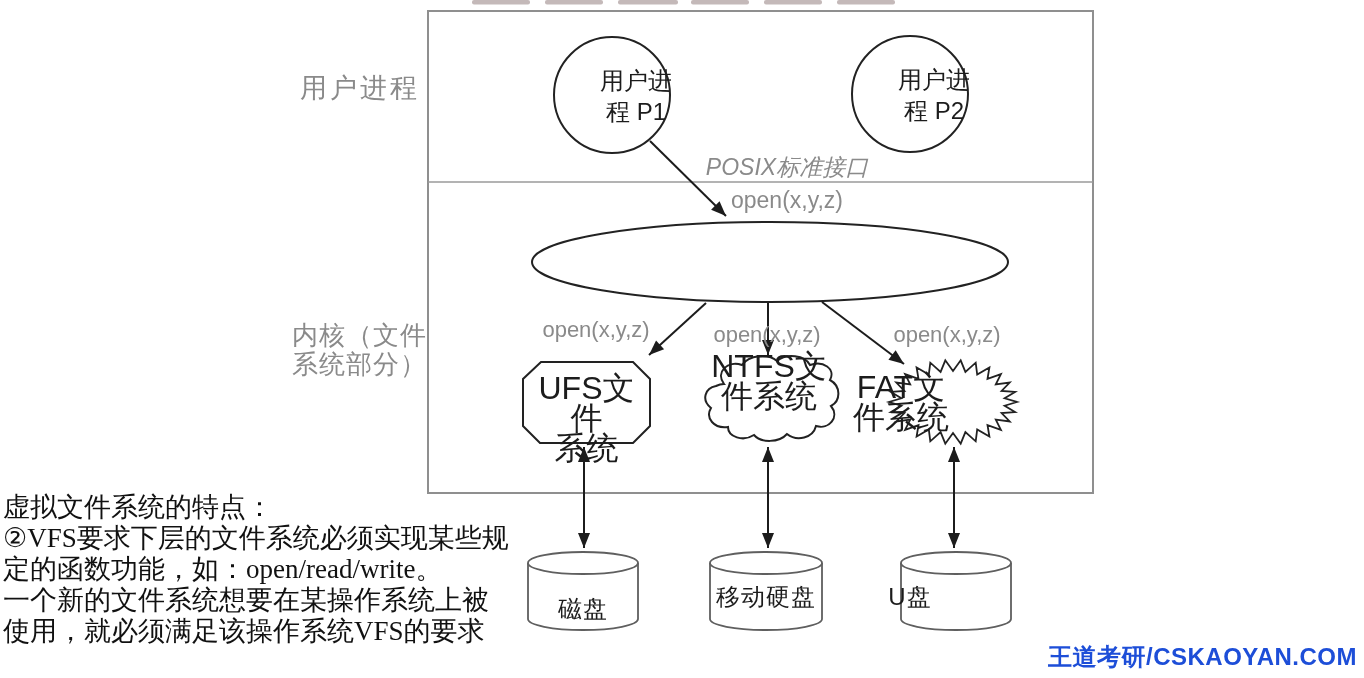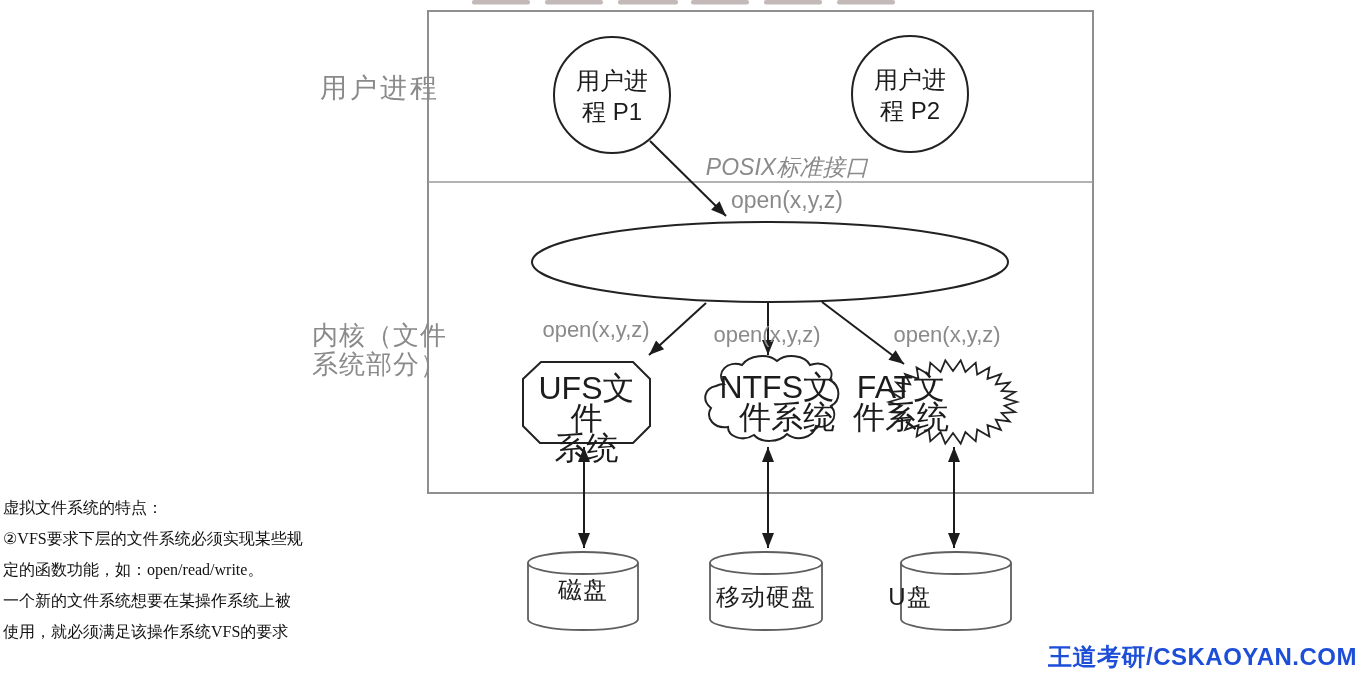--- a/index.html
+++ b/index.html
@@ -5,34 +5,34 @@
   html,body{margin:0;padding:0;}
   .stage{
     position:relative;
     width:1364px;height:678px;
     background:#ffffff;
     overflow:hidden;
     font-family:"Liberation Sans", sans-serif;
   }
   .stage svg{position:absolute;left:0;top:0;}
   .lbl{position:absolute;color:#1c1c1c;}
-  .gray{color:#8a8a8a;text-align:right;}
+  .gray{color:#8a8a8a;}
   .center{text-align:center;}
   .ml{white-space:pre-line;}
   .layer-label{font-size:27px;letter-spacing:3px;}
   .kernel-label{font-size:26px;line-height:29px;letter-spacing:1px;}
-  .proc-label{font-size:24px;line-height:31px;}
+  .proc-label{font-size:24px;line-height:31px;padding-left:24px;}
   .api-label{font-size:23px;}
   .vfs-label{font-size:26px;letter-spacing:1px;}
   .open-label{font-size:22px;}
   .fs-label{font-size:32px;line-height:30px;}
   .dev-label{font-size:24px;font-weight:500;letter-spacing:1px;}
   .notes{
     font-family:"Liberation Serif", serif;
-    font-size:16px;line-height:31px;color:#111;
+    font-size:27px;line-height:31px;color:#111;
     white-space:pre-line;
   }
   .watermark{
     font-size:24px;font-weight:bold;color:#1d4ed8;letter-spacing:0.5px;
   }
 </style>
 </head>
 <body>
 
 <div class="stage">
@@ -122,27 +122,27 @@
 
   <div class="lbl gray open-label center" style="left:536px;top:317px;width:120px;">open(x,y,z)</div>
 
   <div class="lbl gray open-label center" style="left:706px;top:322px;width:122px;">open(x,y,z)</div>
 
   <div class="lbl gray open-label center" style="left:886px;top:322px;width:122px;">open(x,y,z)</div>
 
   <div class="lbl fs-label ml center" style="left:523px;top:373px;width:127px;">UFS文件
 系统</div>
 
-  <div class="lbl fs-label ml center" style="left:703px;top:372px;width:132px;text-align:right;">NTFS文
+  <div class="lbl fs-label ml center" style="left:703px;top:351px;width:132px;">NTFS文
 件系统</div>
 
   <div class="lbl fs-label ml center" style="left:840px;top:372px;width:122px;">FAT文
 件系统</div>
 
-  <div class="lbl dev-label center" style="left:528px;top:574px;width:110px;">磁盘</div>
+  <div class="lbl dev-label center" style="left:528px;top:593px;width:110px;">磁盘</div>
 
   <div class="lbl dev-label center" style="left:710px;top:581px;width:112px;">移动硬盘</div>
 
   <div class="lbl dev-label center" style="left:865px;top:581px;width:90px;">U盘</div>
 
   <div class="lbl notes" style="left:3px;top:492px;width:522px;">虚拟文件系统的特点：
 ②VFS要求下层的文件系统必须实现某些规
 定的函数功能，如：open/read/write。
 一个新的文件系统想要在某操作系统上被
 使用，就必须满足该操作系统VFS的要求</div>

